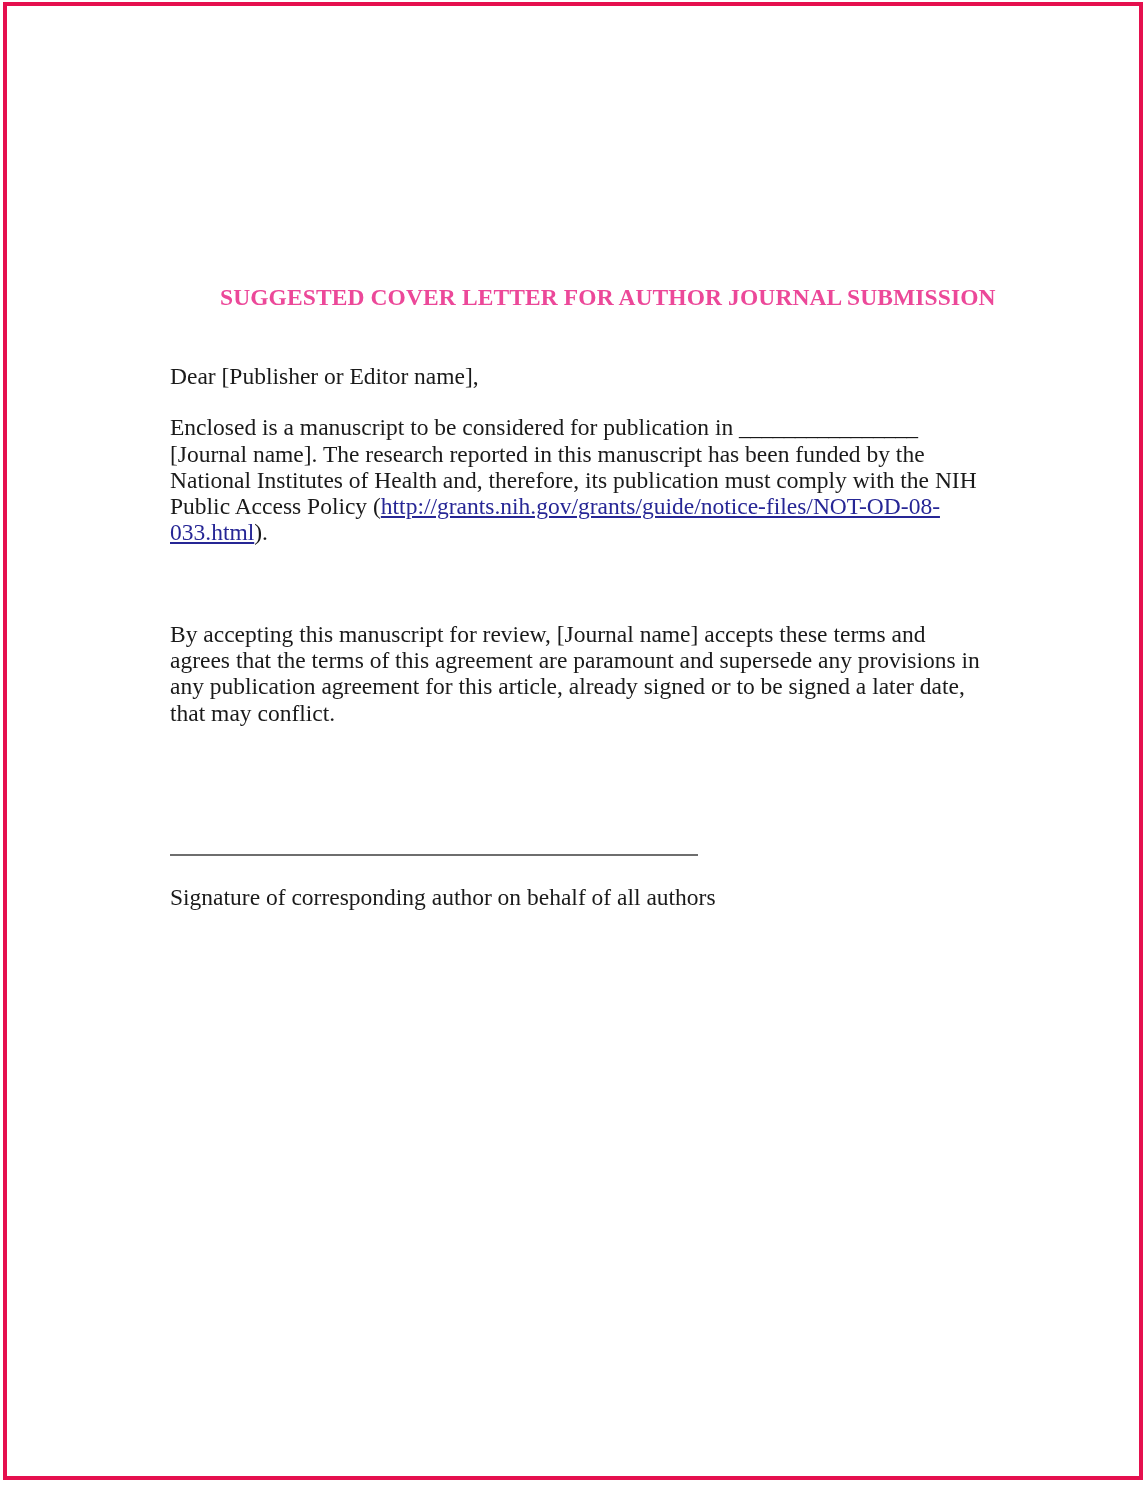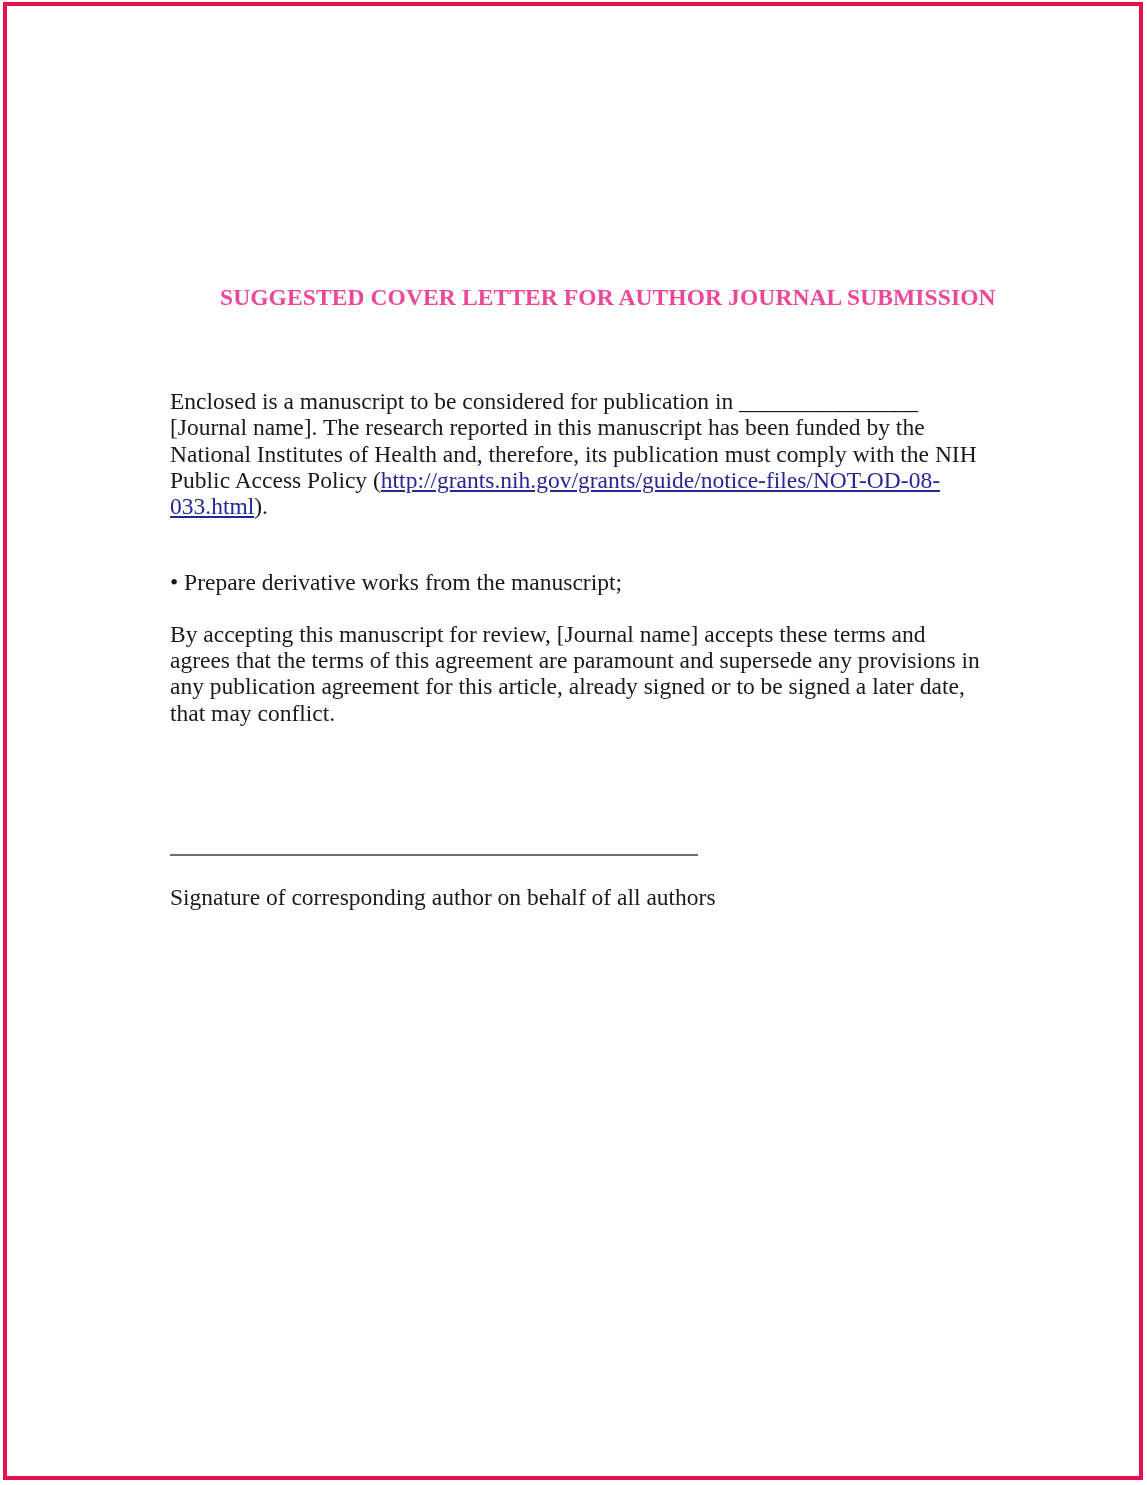--- a/index.html
+++ b/index.html
@@ -112,32 +112,32 @@
 <div id="page">
 
   <div id="sheet">
 
     <div id="letter-body">
 
       <div class="doc-title">SUGGESTED COVER LETTER FOR AUTHOR JOURNAL SUBMISSION</div>
 
       <div class="spacer-sm"></div>
 
+      <div class="block">Dear [Publisher or Editor name],</div>
 
       <div class="spacer-par"></div>
 
       <div class="block"><span>Enclosed is a manuscript to be considered for publication in </span><span class="blank-rule">________________</span><span> [Journal name]. The research reported in this manuscript has been funded by the National Institutes of Health and, therefore, its publication must comply with the NIH Public Access Policy (</span><span class="policy-link">http://grants.nih.gov/grants/guide/notice-files/NOT-OD-08-033.html</span><span>).</span></div>
 
       <div class="spacer-par"></div>
 
 
       <div class="spacer-par"></div>
 
       <div class="bullet-list">
-        <div class="bullet-item">• Prepare derivative works from the manuscript;</div>
       </div>
 
       <div class="spacer-par"></div>
 
       <div class="block">By accepting this manuscript for review, [Journal name] accepts these terms and agrees that the terms of this agreement are paramount and supersede any provisions in any publication agreement for this article, already signed or to be signed a later date, that may conflict.</div>
 
       <div class="spacer-sig"></div>
 
       <div class="sig-line"></div>
 

